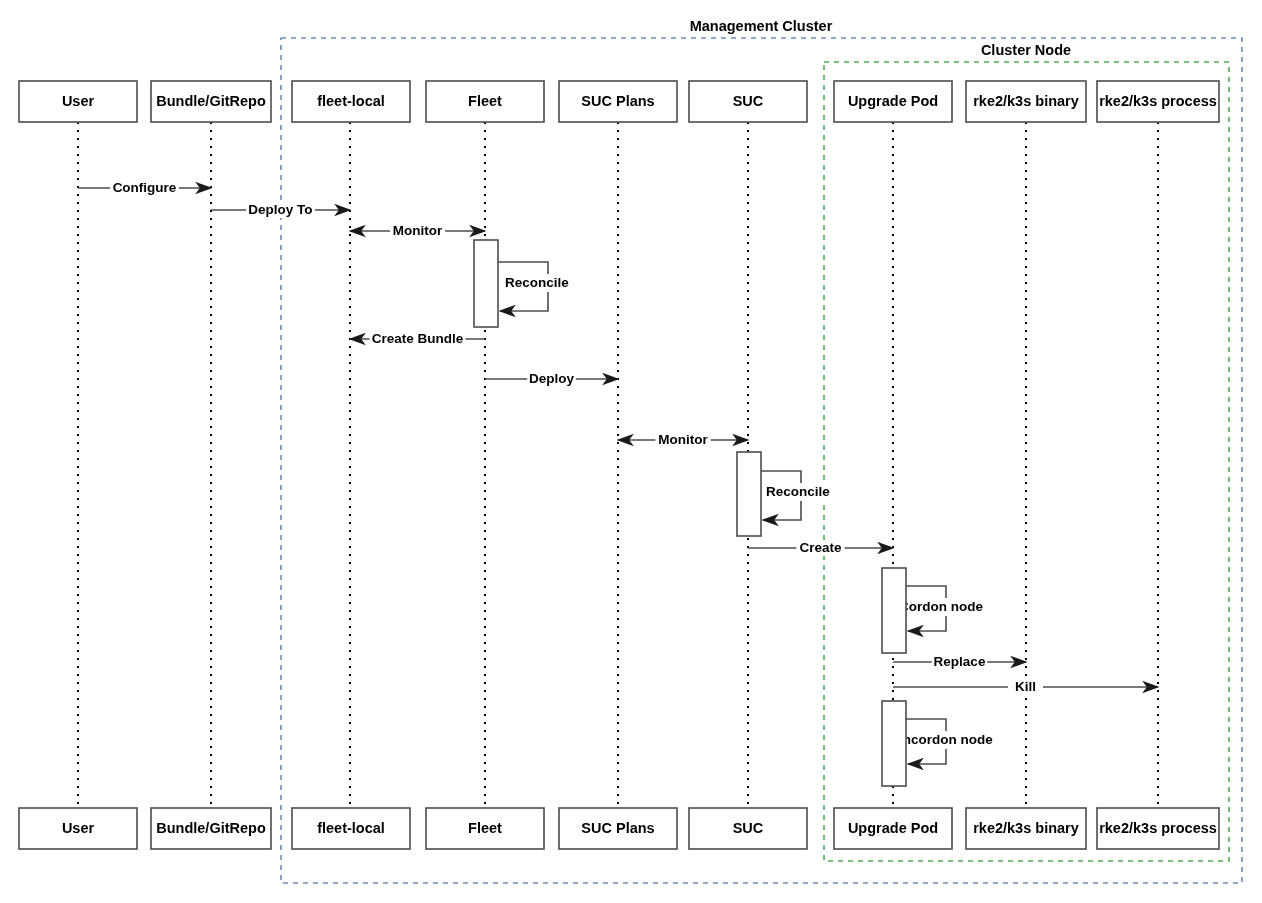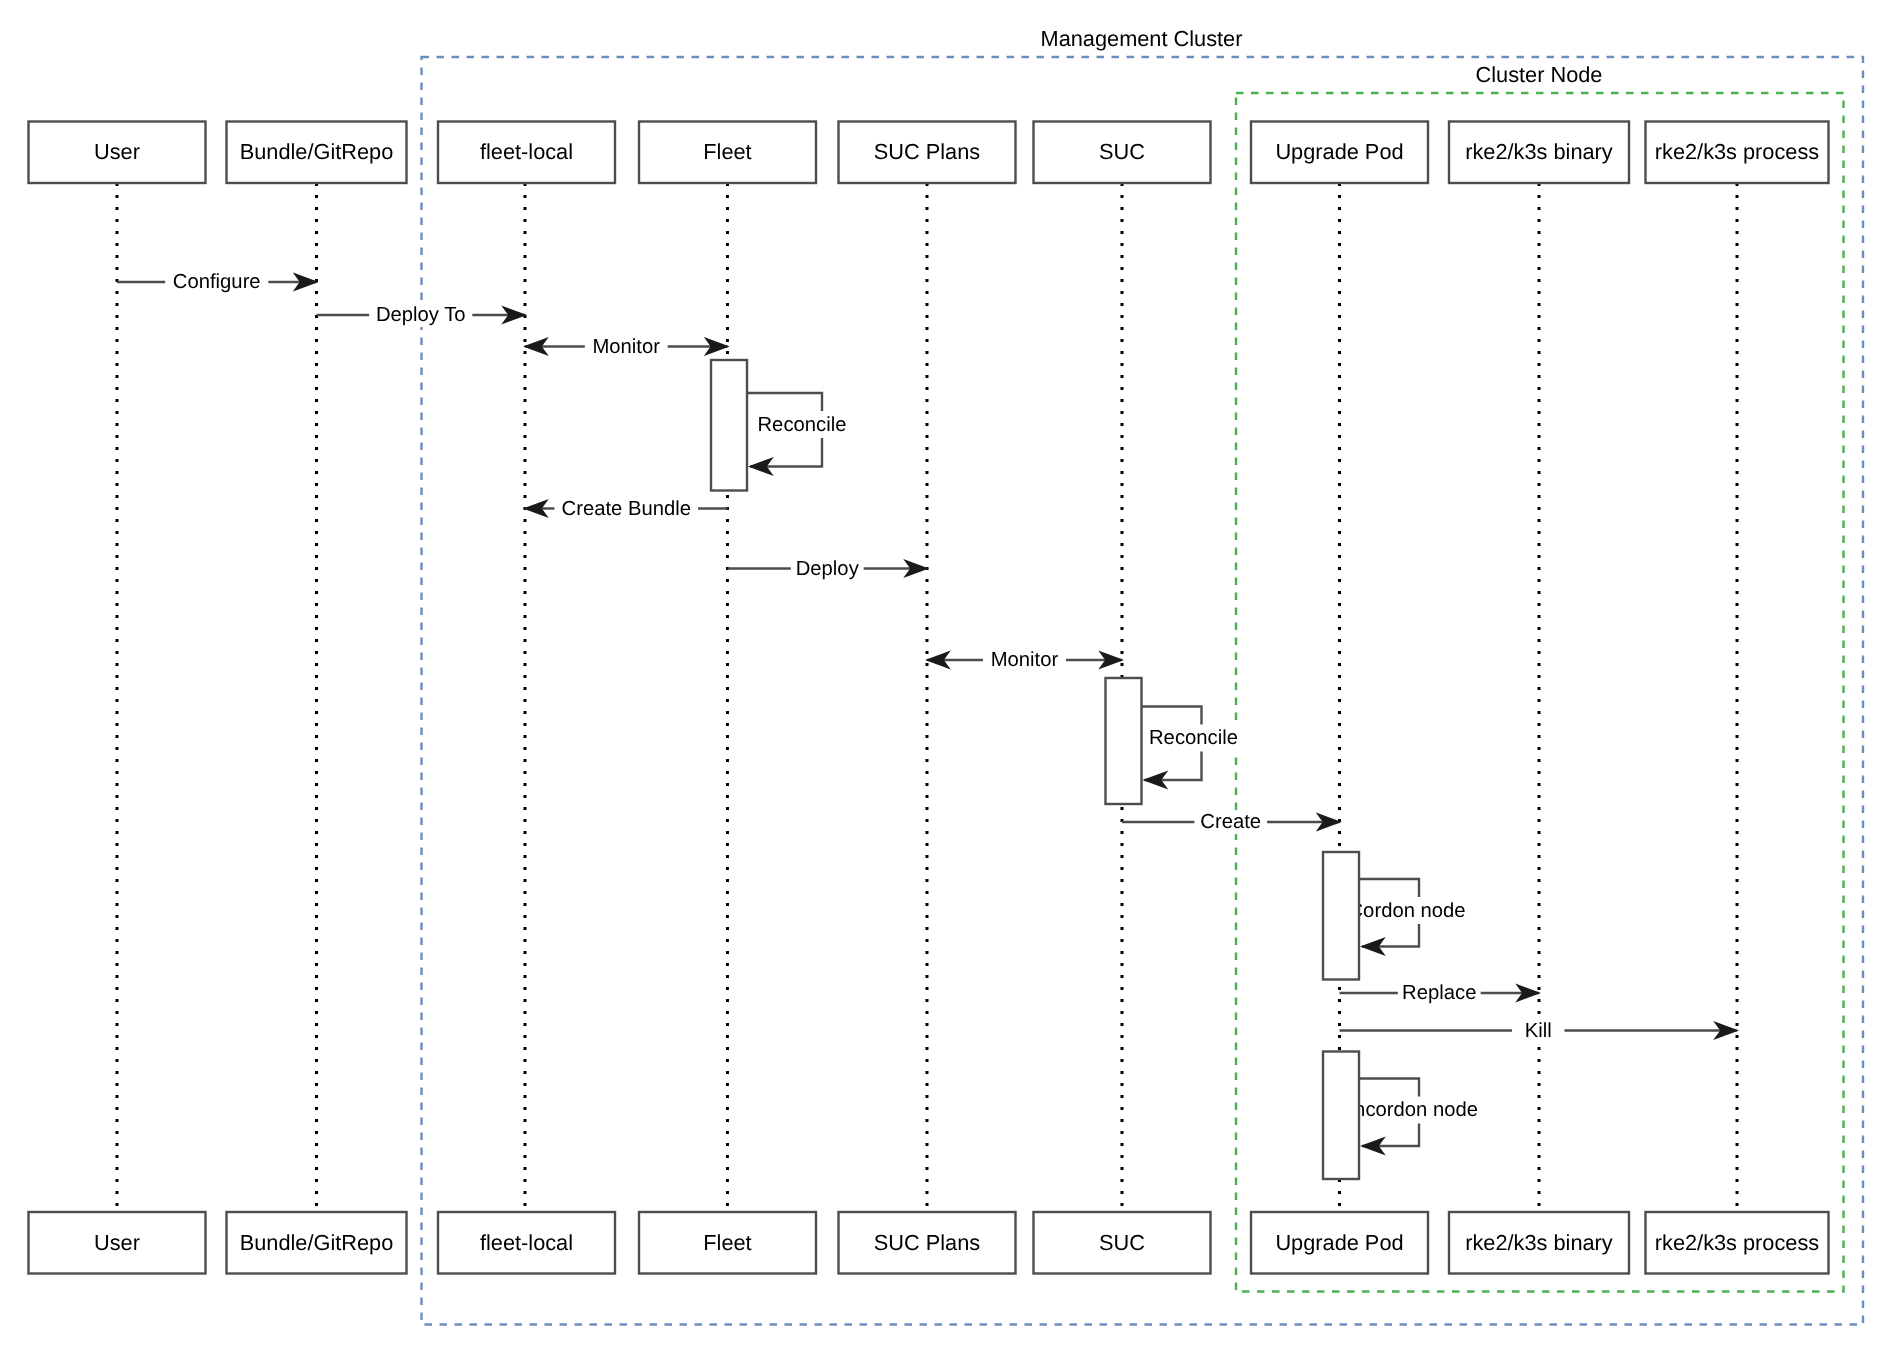--- a/index.html
+++ b/index.html
@@ -10,20 +10,21 @@
   body {
     font-family: "Liberation Sans", sans-serif;
     color: #000000;
   }
   #canvas {
     position: relative;
     width: 1262px;
     height: 903px;
     background: #ffffff;
     overflow: hidden;
+    font-weight: bold;
   }
   svg.diagram {
     position: absolute;
     left: 0;
     top: 0;
     width: 1262px;
     height: 903px;
   }
   .lifeline-box rect {
     fill: #ffffff;

